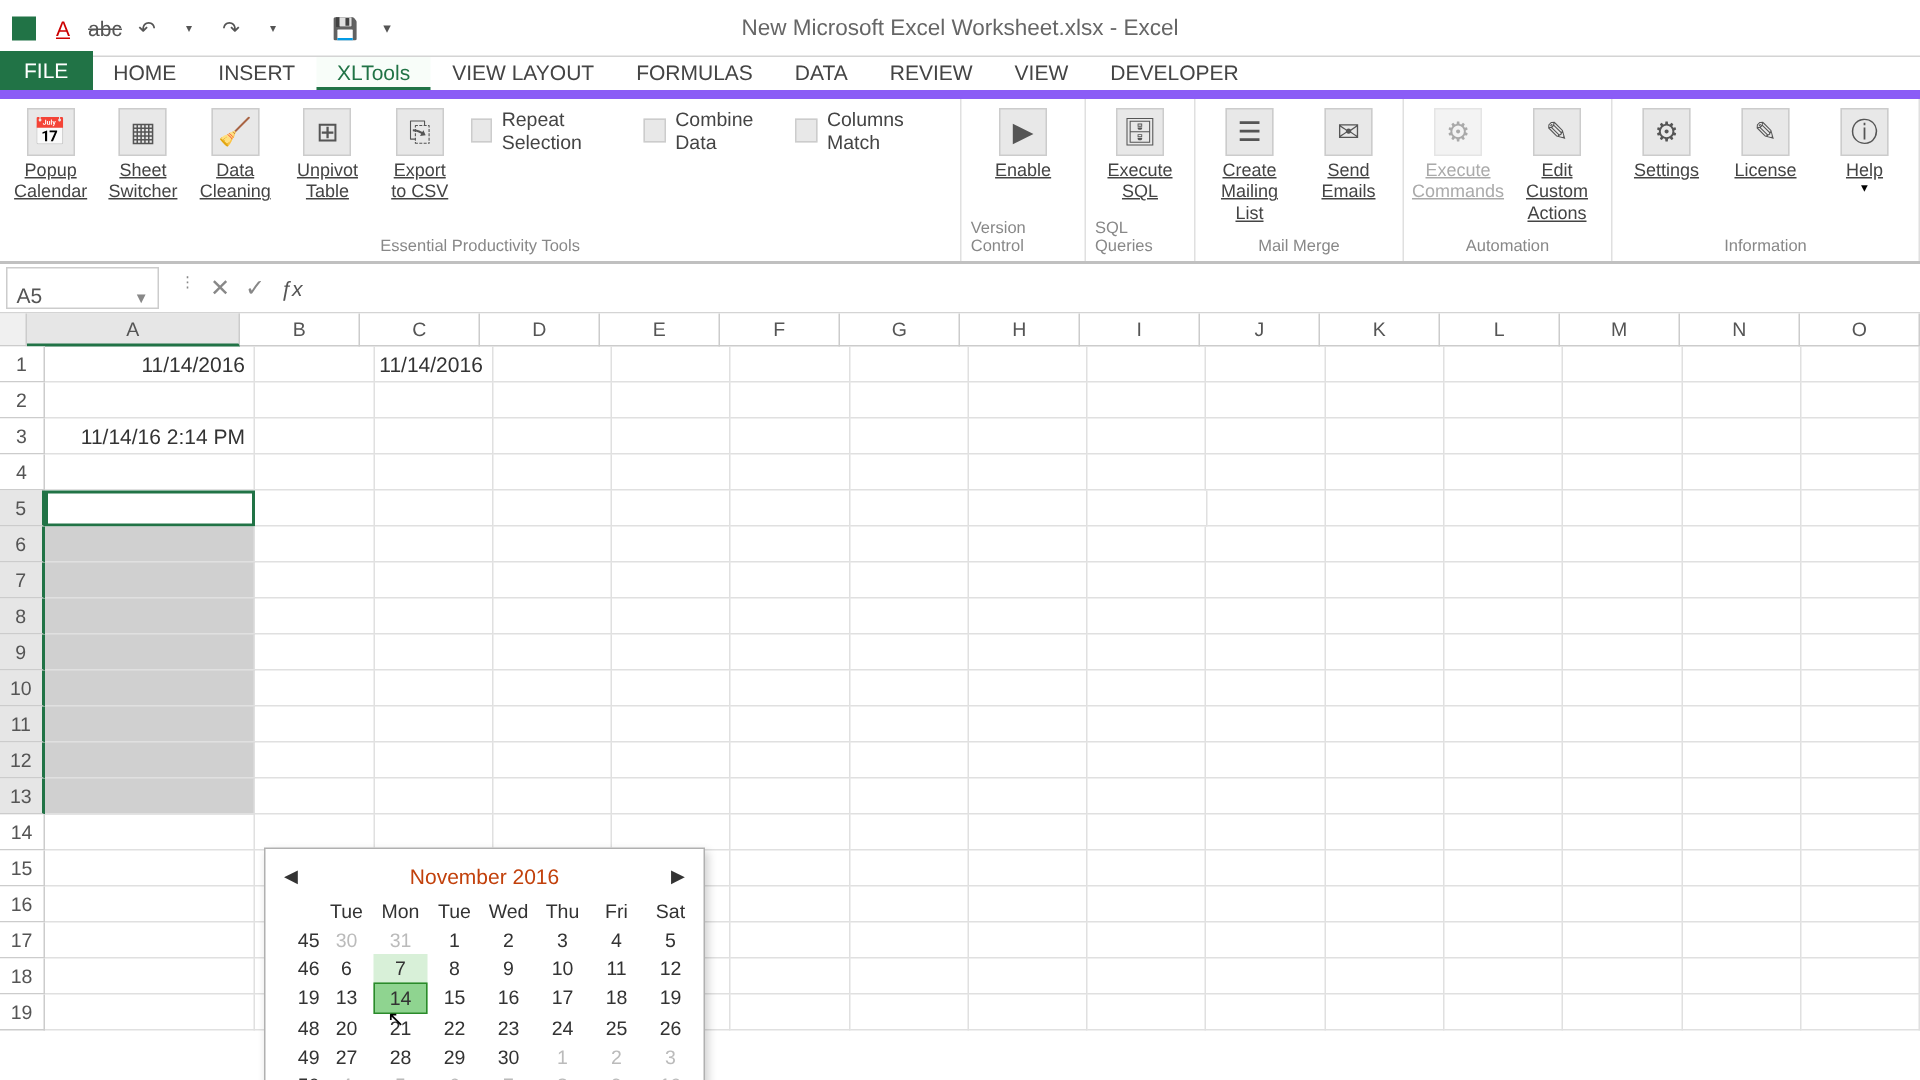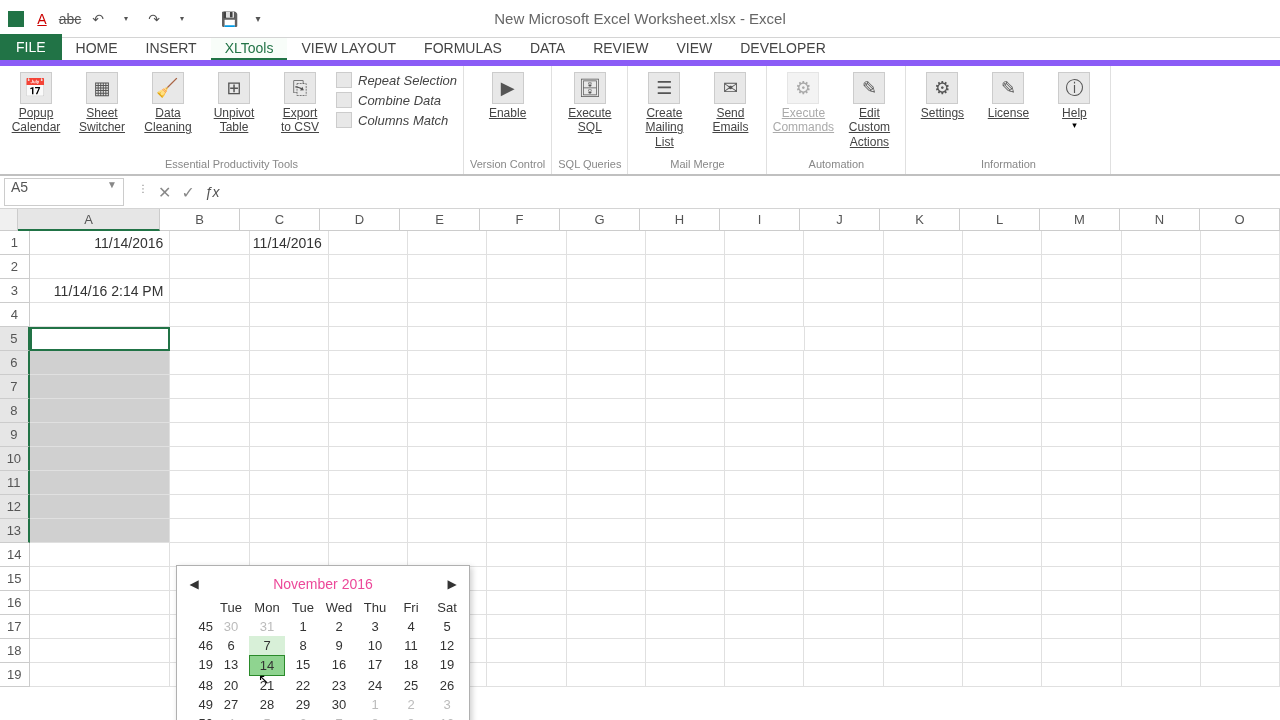--- a/index.html
+++ b/index.html
@@ -18,29 +18,29 @@
 .tab.active { color: #217346; border-bottom: 2px solid #217346; background:#f8fdf9;}
 
 
 .ribbon { height: 110px; background: #fff; display: flex; border-bottom: 2px solid #c0c0c0; }
 .rgroup { display: flex; flex-direction: column; align-items: center; justify-content: space-between; border-right: 1px solid #e0e0e0; padding: 4px 6px 2px; }
 .rgroup-buttons { display: flex; gap: 6px; flex: 1; align-items: flex-start;}
 .rgroup-label { font-size: 11px; color: #888; padding: 2px 0;}
 .big-btn { display: flex; flex-direction: column; align-items: center; width: 60px; cursor: pointer; padding-top: 2px;}
 .big-btn-icon { width: 32px; height: 32px; background: #e8e8e8; border: 1px solid #ccc; margin-bottom: 2px; display:flex; align-items:center; justify-content:center; font-size:18px; color:#555;}
 .big-btn-label { font-size: 12px; color: #444; text-align: center; line-height: 1.2; text-decoration: underline; }
-.mini-rows { display:flex; flex-direction:column; gap:4px; padding-top:2px;font-style:italic;}
+.mini-rows { display:flex; flex-direction:row; gap:4px; padding-top:2px;}
 .mini-btn { display:flex; align-items:center; gap:6px; cursor:pointer; font-size:13px; color:#444;}
 .mini-btn-icon { width:16px; height:16px; background:#e8e8e8; border:1px solid #ccc; display:inline-block;}
 .big-btn.disabled .big-btn-label { color:#aaa;}
 .big-btn.disabled .big-btn-icon { opacity:.5;}
 
 
 .formula-bar { height: 33px; display: flex; align-items: center; border-bottom: 1px solid #d4d4d4; }
-.name-box { width: 120px; height: 28px; border: 1px solid #ccc; margin: 0 4px; display: flex; align-items: flex-start; justify-content: space-between; padding: 0 6px; font-size: 14px; color:#555;}
+.name-box { width: 102px; height: 28px; border: 1px solid #ccc; margin: 0 4px; display: flex; align-items: flex-end; justify-content: space-between; padding: 0 6px; font-size: 14px; color:#555;}
 .name-box-arrow { font-size: 10px; color: #888; }
 .fb-icons { display:flex; gap:10px; margin:0 10px; color:#888; }
 .fx { width: 24px; font-style: italic; font-size: 14px; color:#555; margin-right:6px;}
 .formula-input { flex:1; height:28px; border:none; font-size:14px; padding:0 4px; outline:none;}
 
 
 .grid-wrap { position: relative; }
 .col-headers { display:flex; height:22px; }
 .corner { width:30px; border-right:1px solid #ccc; border-bottom:1px solid #ccc; background:#f0f0f0;}
 .col-h { width:80px; border-right:1px solid #ccc; border-bottom:1px solid #ccc; background:#fff; text-align:center; font-size:13px; color:#555; line-height:22px;}
@@ -51,21 +51,21 @@
 .col-A-cell { width:142px; text-align:right;}
 .col-std { width:80px;}
 .row.selrow .row-h { background:#e6e6e6; border-right:2px solid #217346;}
 .row.selrow .col-A-cell { background:#d0d0d0;}
 .active-cell { border:2px solid #217346 !important; background:#fff !important;}
 
 
 .calendar { position:absolute; left:176px; top:356px; width:294px; background:#fff; border:1px solid #b0b0b0; box-shadow:2px 2px 6px rgba(0,0,0,.2); padding:6px 8px 8px; z-index:10;}
 .cal-hdr { display:flex; align-items:center; justify-content:space-between; padding:4px 2px 6px;}
 .cal-nav { font-size:12px; cursor:pointer; color:#333; width:14px; text-align:center;}
-.cal-title { font-size:14px; color:#ec4899;}
+.cal-title { font-size:14px; color:#c2410c;}
 .cal-grid { display:grid; grid-template-columns: 28px repeat(7, 36px); font-size:13px;}
 .cal-dow { text-align:center; color:#333; padding:2px 0;}
 .cal-wk { text-align:right; color:#333; padding:2px 0;}
 .cal-day { text-align:center; padding:2px 0; cursor:pointer; color:#333;}
 .cal-day.other { color:#bbb;}
 .cal-day.today { background:#8fd490; border:1px solid #2a8a2a;}
 .cal-day.hover { background:#d8f0d8;}
 .cursor-overlay { position:absolute; left:258px; top:462px; font-size:14px; pointer-events:none; z-index:11;}
 </style>
 </head>

